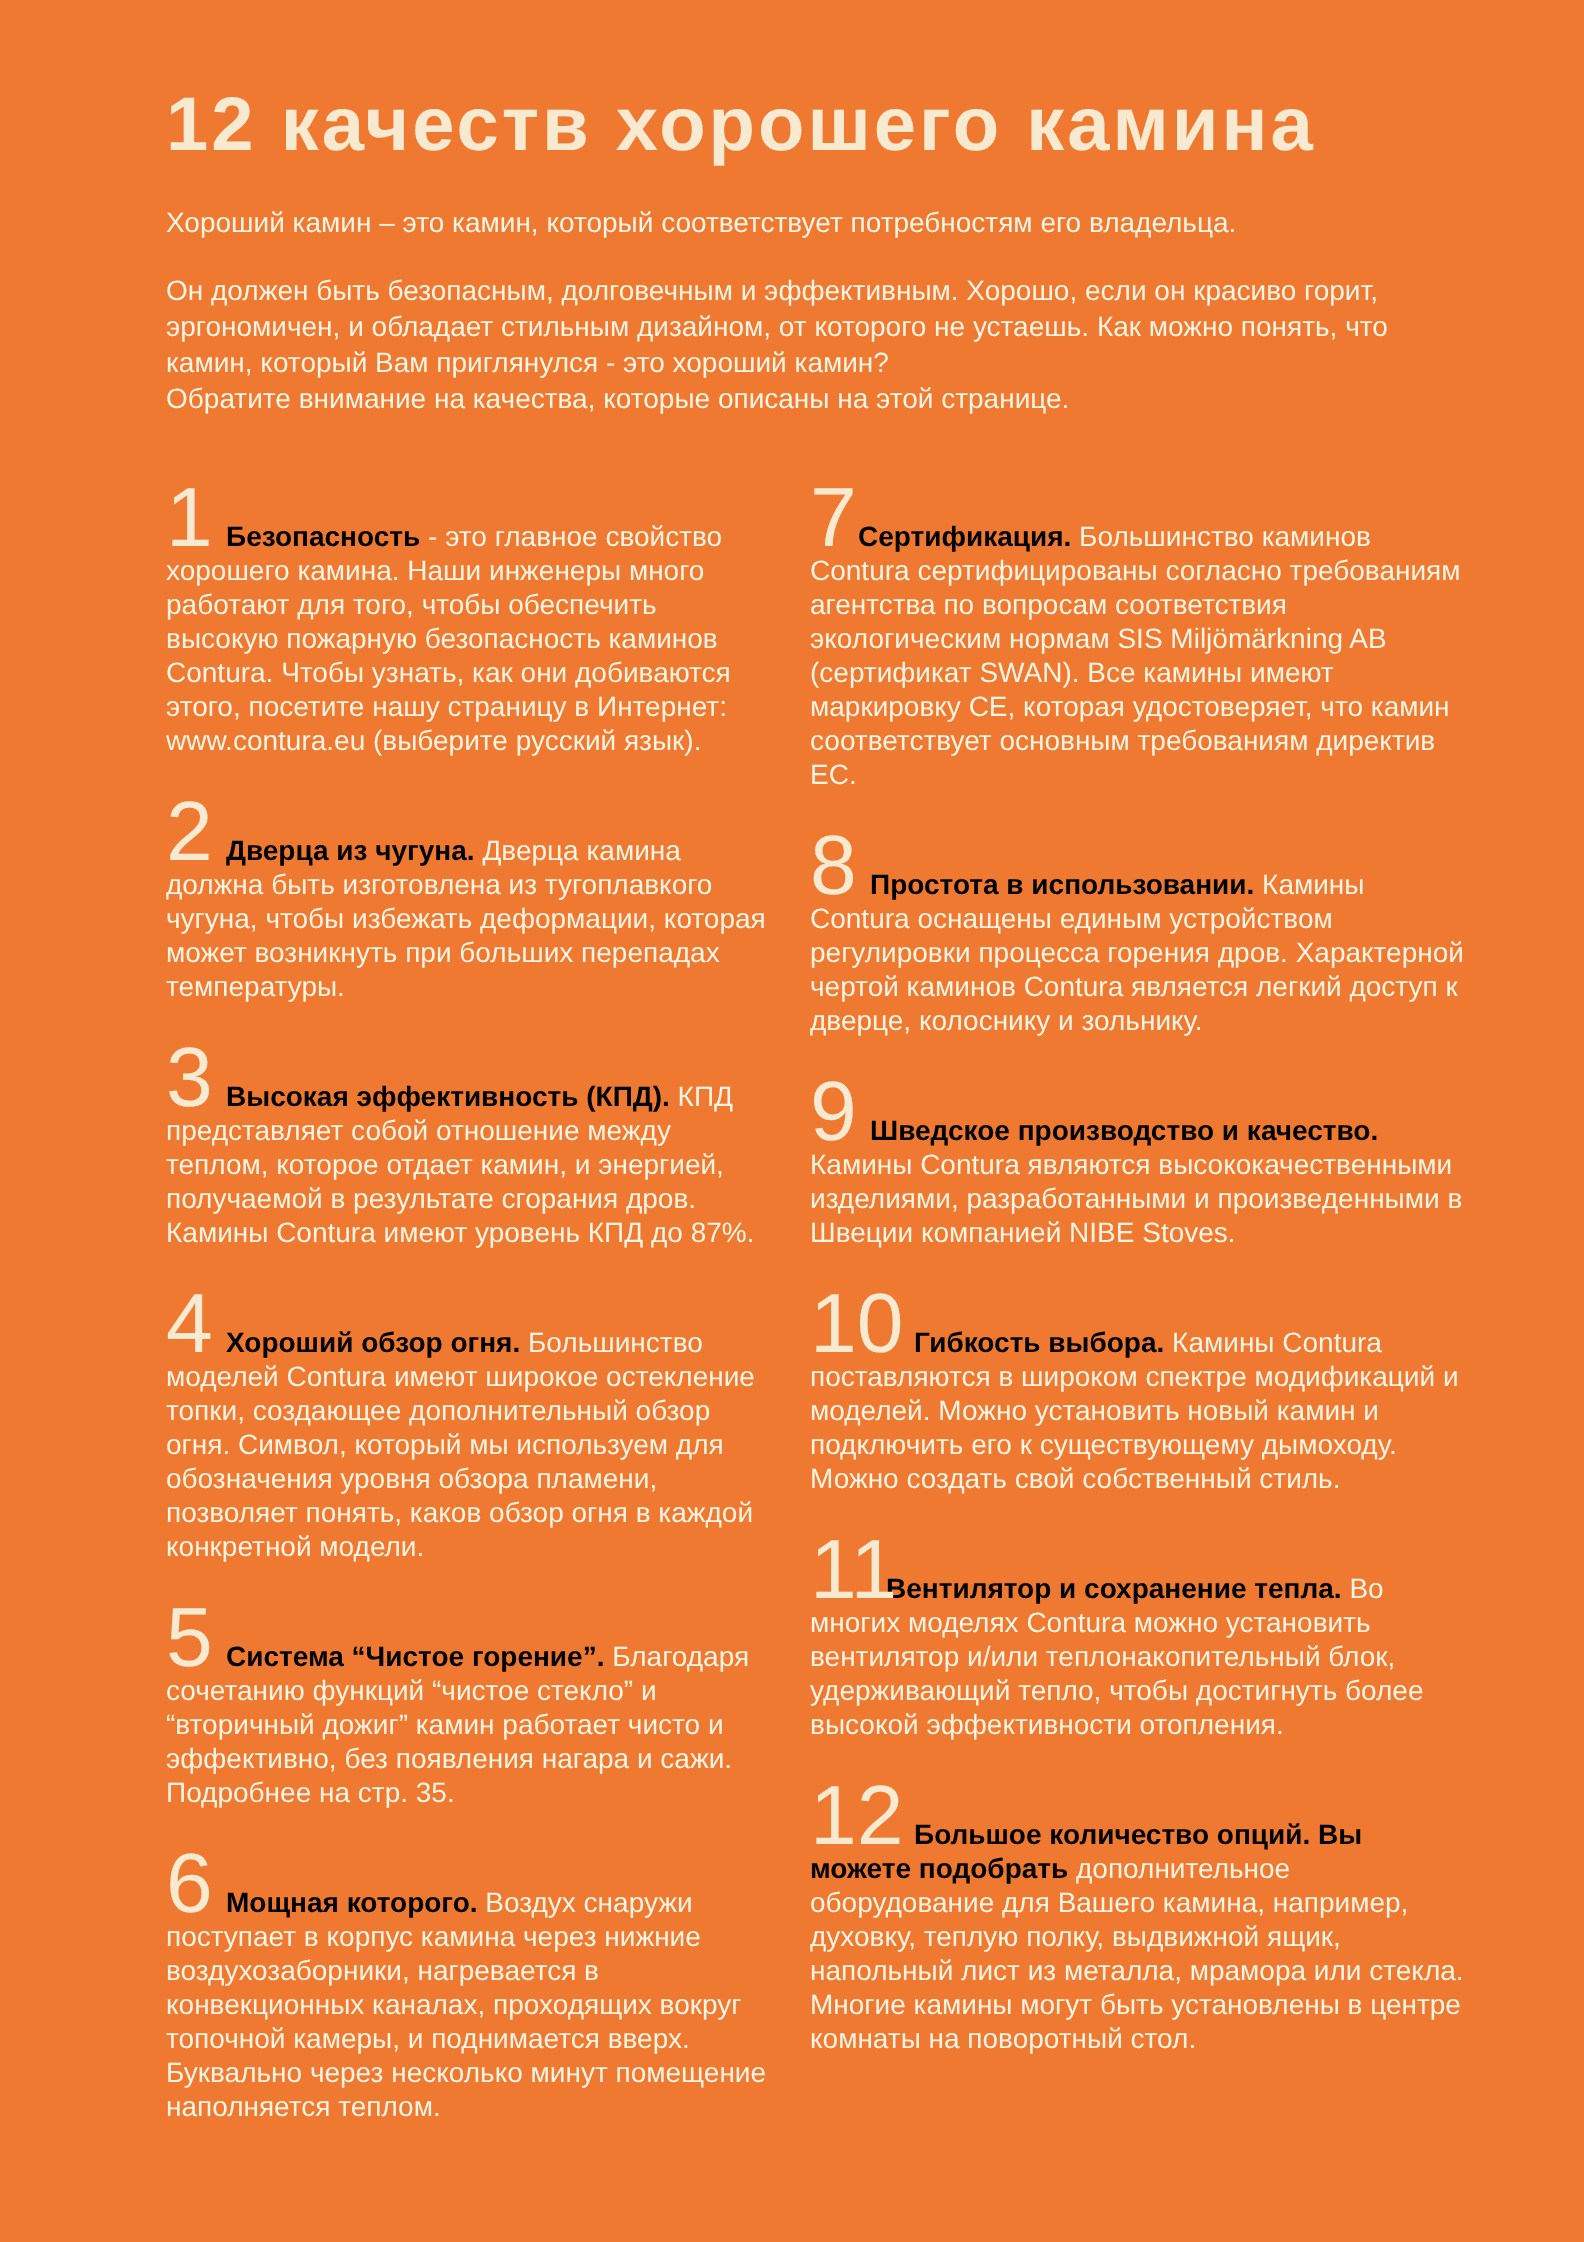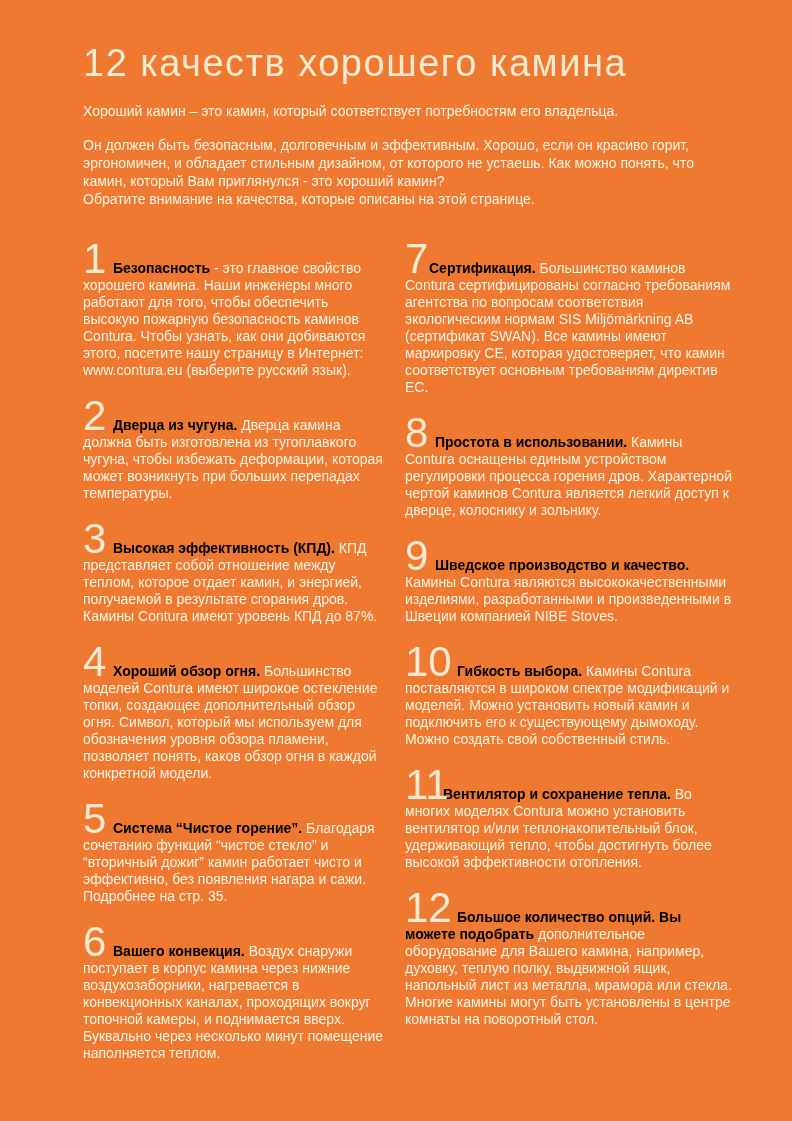--- a/index.html
+++ b/index.html
@@ -8,21 +8,21 @@
     width:792px;height:1121px;
     background:#EF7930;
     overflow:hidden;
     font-family:"Liberation Sans",sans-serif;
     color:#FDF4E3;
     box-sizing:border-box;
     padding:44px 60px 0 83px;
   }
   .title{
     font-size:38px;
-    font-weight:400;
+    font-weight:700;
     letter-spacing:1.5px;
     color:#F8EAD0;
     line-height:1.05;
     margin:0 0 18px 0;
   }
   .intro{
     font-size:14px;
     line-height:18px;
     margin:0 0 16px 0;
     max-width:640px;
@@ -100,21 +100,21 @@
         <p><b>Хороший обзор огня.</b><span> Большинство моделей Contura имеют широкое остекление  топки, создающее дополнительный обзор огня. Символ, который мы используем для обозначения уровня обзора пламени, позволяет понять, каков обзор огня в каждой конкретной модели.</span></p>
       </div>
 
       <div class="item ind-s">
         <span class="num">5</span>
         <p><b>Система “Чистое горение”.</b><span> Благодаря сочетанию функций “чистое стекло” и “вторичный дожиг” камин работает чисто и эффективно, без появления нагара и сажи. Подробнее на стр.  35.</span></p>
       </div>
 
       <div class="item ind-s">
         <span class="num">6</span>
-        <p><b>Вашего конвекция.</b><span> Воздух снаружи поступает в корпус камина через нижние воздухозаборники, нагревается в конвекционных каналах, проходящих вокруг топочной камеры, и поднимается вверх. Буквально через несколько минут помещение наполняется теплом.</span></p>
+        <p><b>Мощная которого.</b><span> Воздух снаружи поступает в корпус камина через нижние воздухозаборники, нагревается в конвекционных каналах, проходящих вокруг топочной камеры, и поднимается вверх. Буквально через несколько минут помещение наполняется теплом.</span></p>
       </div>
 
     </div>
 
     <div class="col col-right">
 
       <div class="item ind-n">
         <span class="num">7</span>
         <p><b>Сертификация.</b><span> Большинство каминов Contura сертифицированы согласно требованиям агентства по вопросам соответствия экологическим нормам SIS Miljömärkning AB (сертификат SWAN). Все камины имеют маркировку CE, которая удостоверяет, что камин соответствует основным требованиям директив ЕС.</span></p>
       </div>

